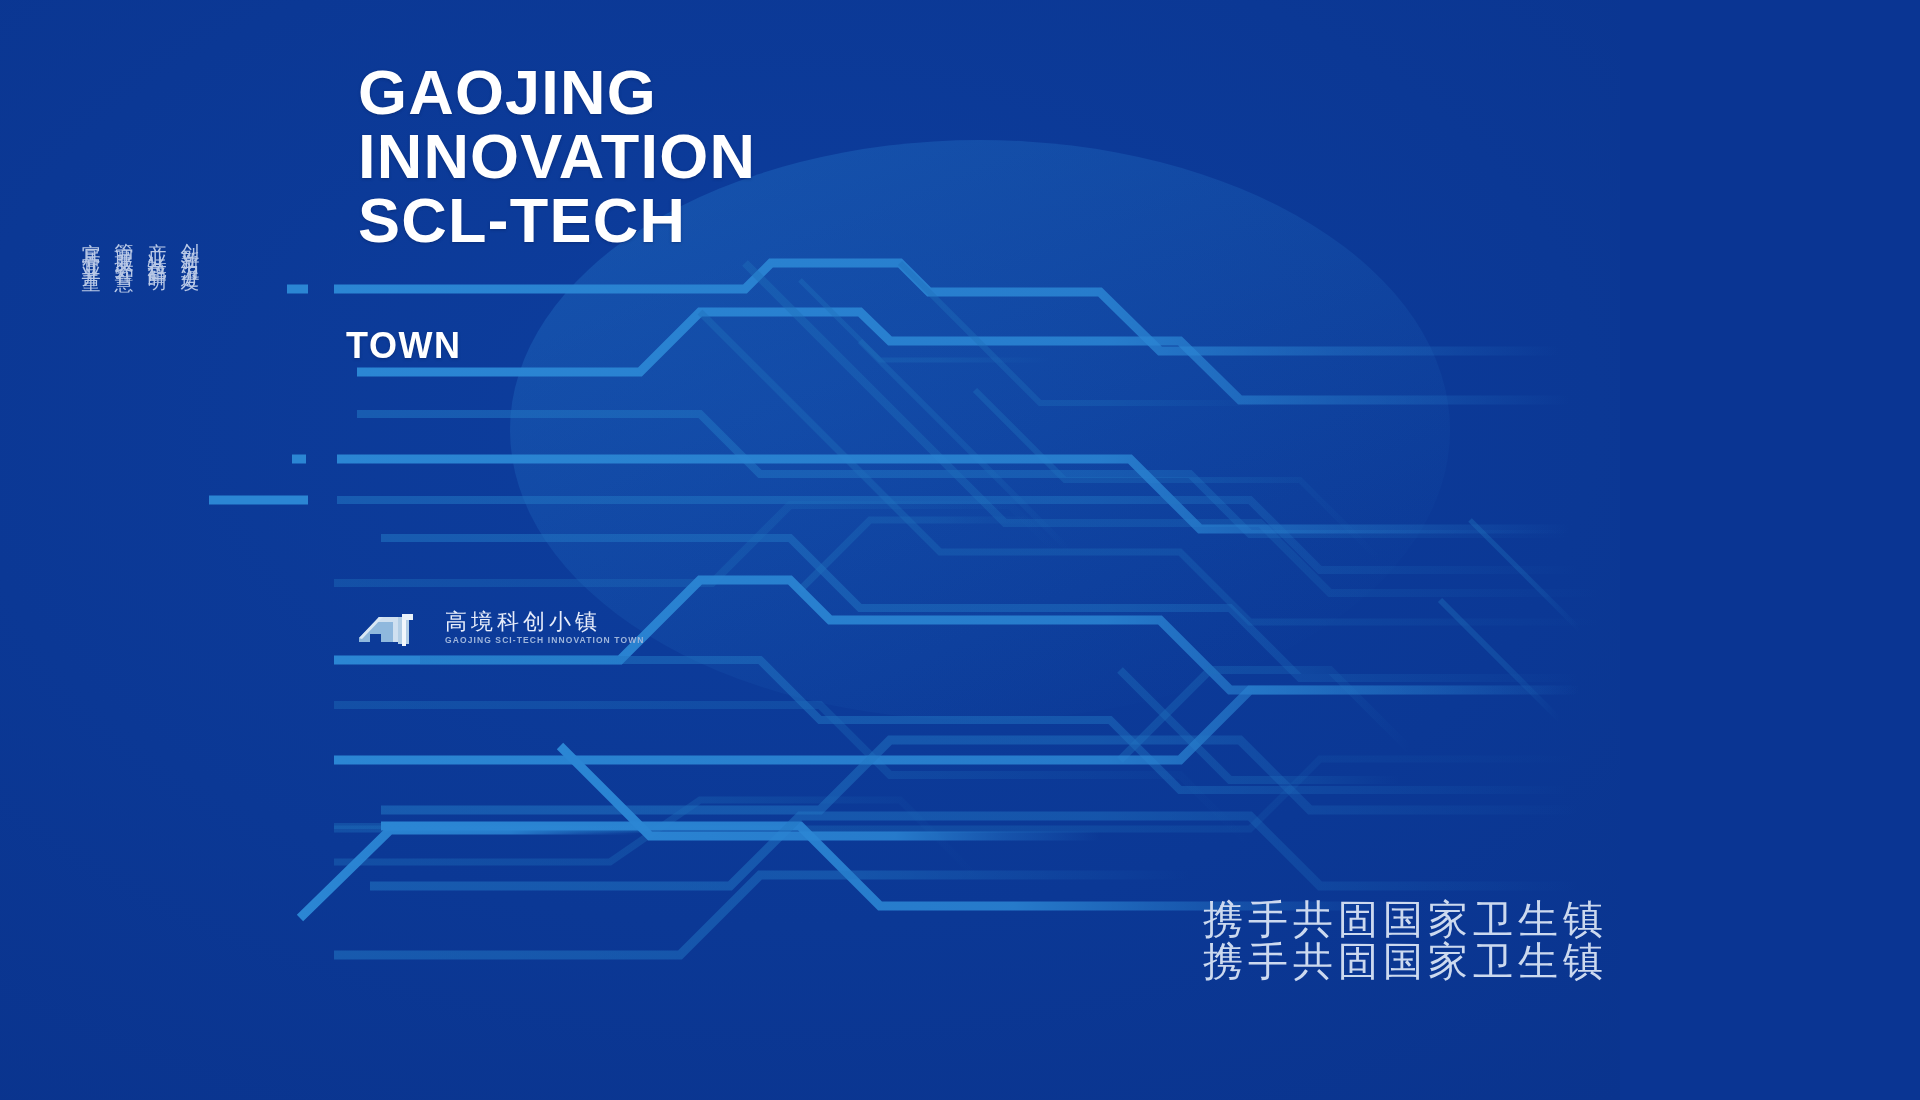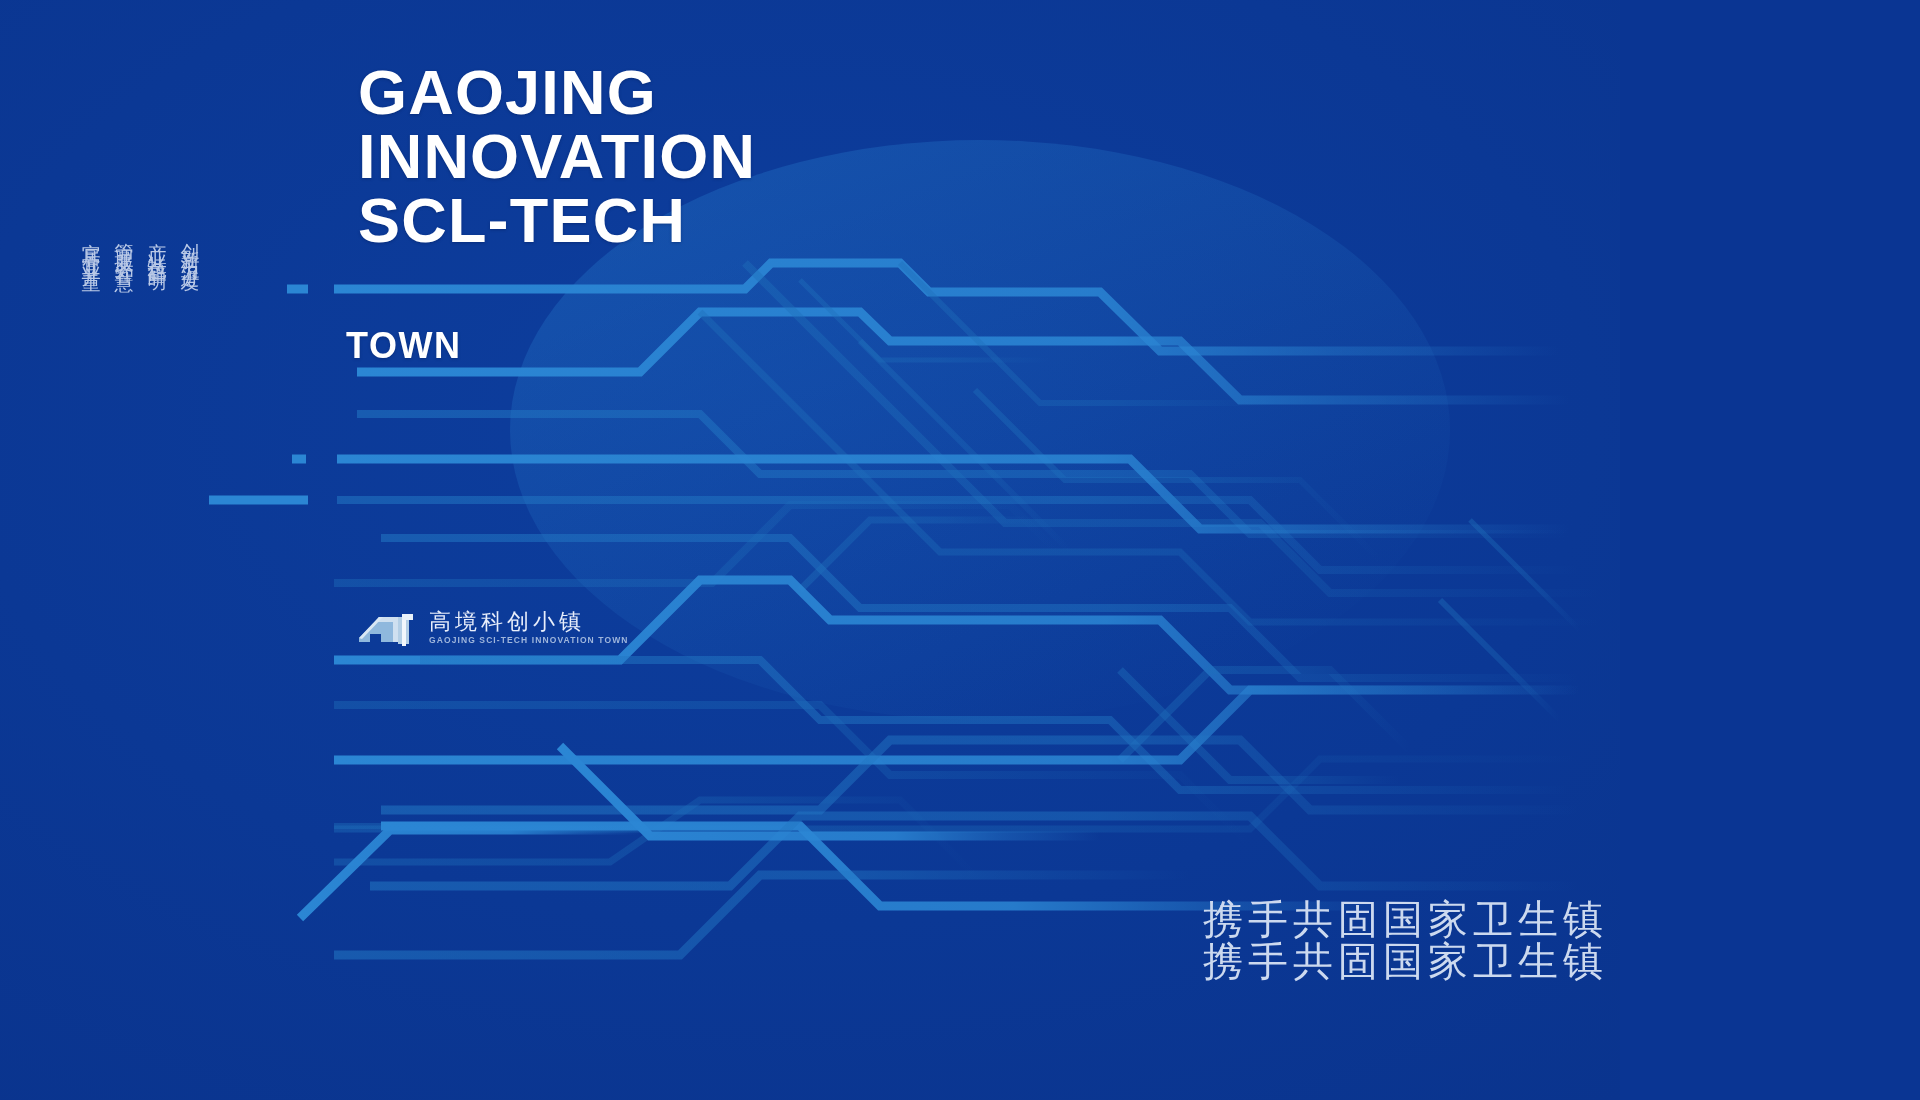--- a/index.html
+++ b/index.html
@@ -87,21 +87,21 @@
     font-family: "DejaVu Sans", "Liberation Sans", sans-serif;
     white-space: nowrap;
   }
   
   .logo {
     position: absolute;
     left: 357px;
     top: 608px;
     display: flex;
     align-items: center;
-    gap: 10px;
+    gap: 26px;
     z-index: 6;
   }
   .logo-mark { width: 62px; height: 40px; flex: none; }
   .logo-text { display: flex; flex-direction: column; gap: 1px; }
   .logo-cn {
     color: #e8eefb;
     font-size: 22px;
     letter-spacing: 4px;
     line-height: 24px;
     font-family: "DejaVu Sans", "Liberation Sans", sans-serif;

